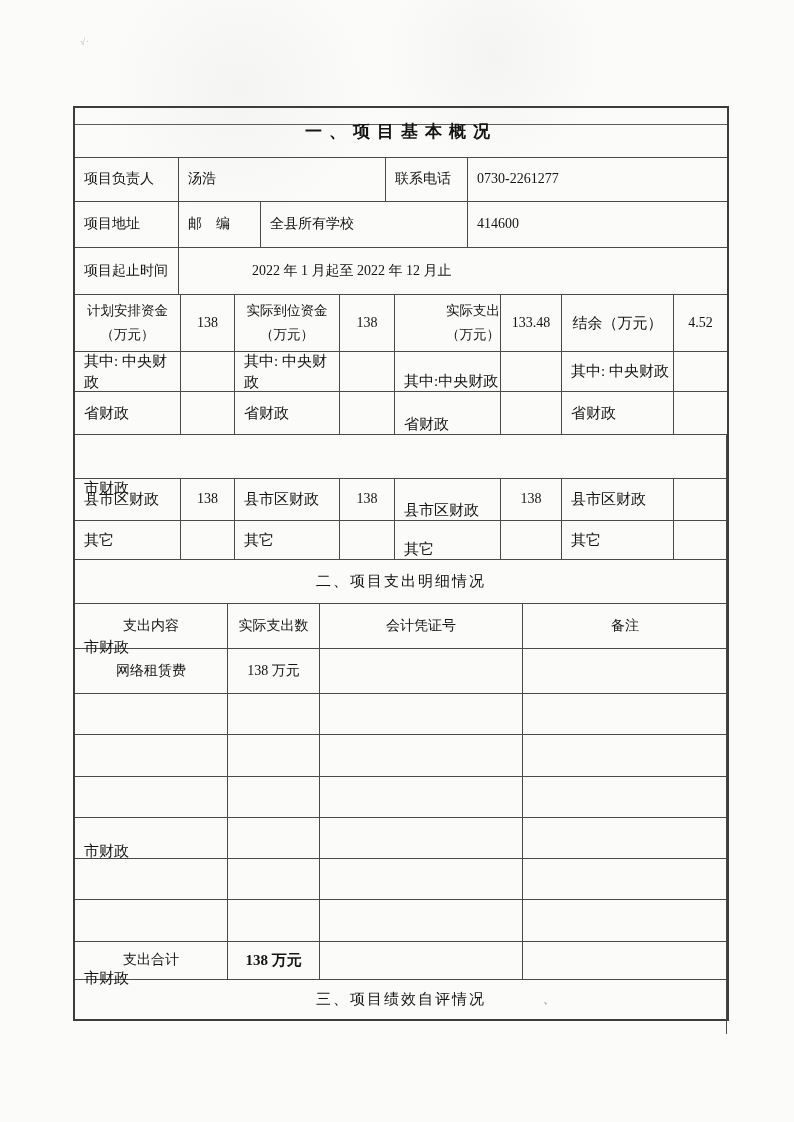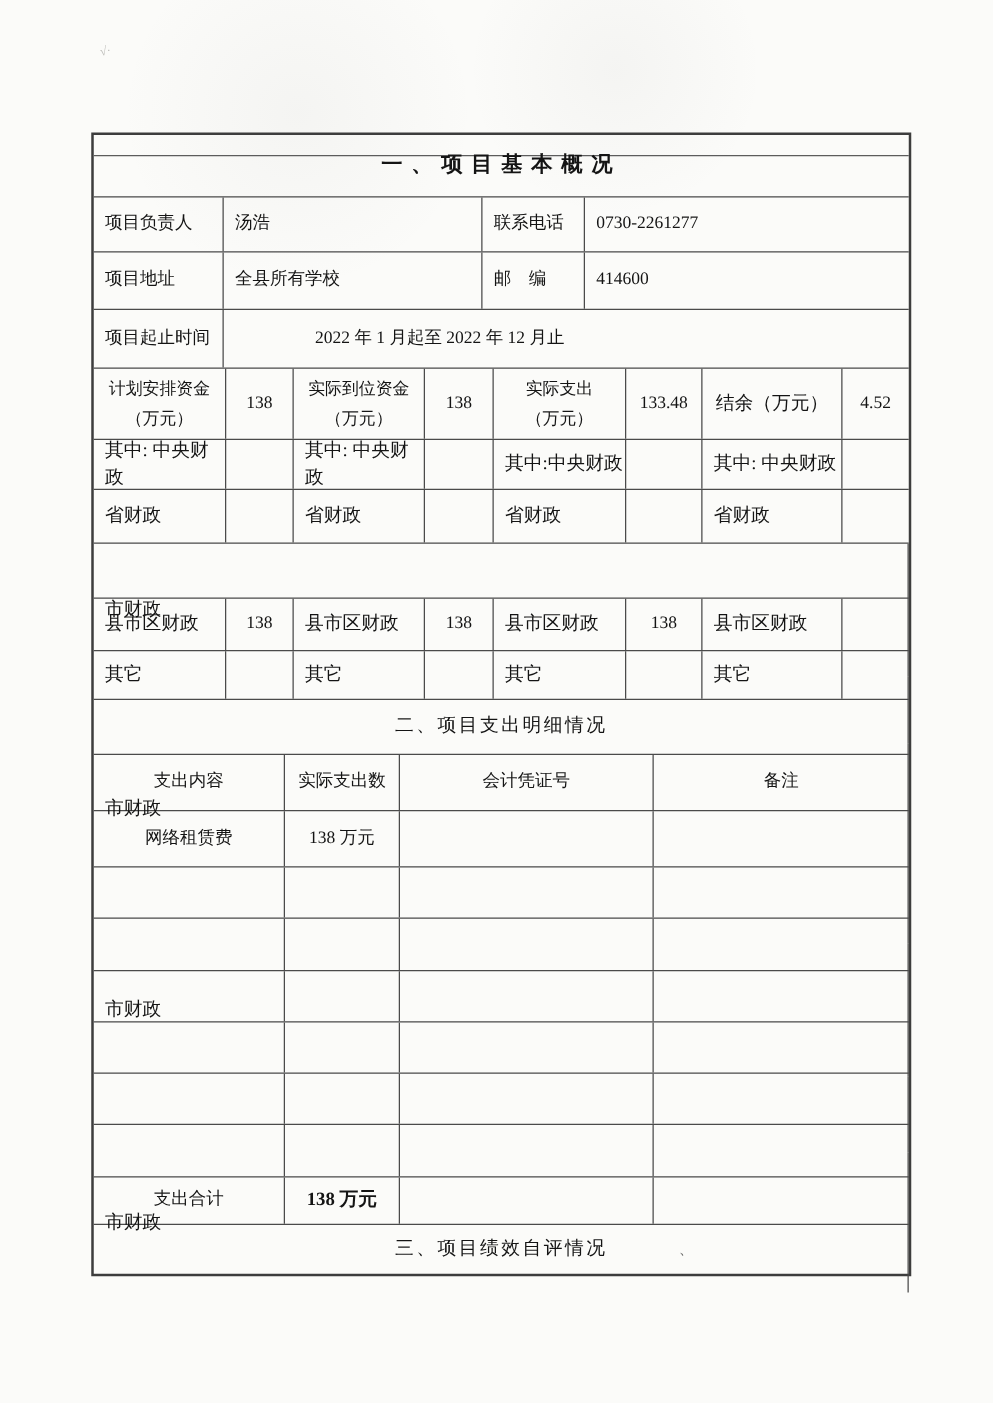--- a/index.html
+++ b/index.html
@@ -38,21 +38,21 @@
   .title-main{font-weight:bold;font-size:17px;letter-spacing:7px;}
   .bold{font-weight:bold;font-size:15px;}
   .sm{font-size:15px;}
   
   .ct1{flex:0 0 104px;} .ct2{flex:0 0 207px;} .ct3{flex:0 0 82px;}
   
   .cd1{flex:0 0 104px;}
   .duration-val{padding-left:73px;justify-content:flex-start;}
   
   .cf1{flex:0 0 106px;} .cf2{flex:0 0 54px;} .cf3{flex:0 0 105px;} .cf4{flex:0 0 55px;}
-  .cf5{flex:0 0 106px;} .cf6{flex:0 0 61px;} .cf7{flex:0 0 112px;}
+  .cf5{flex:0 0 106px;align-items:flex-end;} .cf6{flex:0 0 61px;} .cf7{flex:0 0 112px;}
   
   .ce1{flex:0 0 153px;} .ce2{flex:0 0 92px;} .ce3{flex:0 0 203px;}
 </style>
 </head>
 <body>
 
 <div class="paper-noise"></div>
 
 <span class="mark" style="left:80px;top:36px;font-size:10px;opacity:.55;transform:rotate(-8deg);">√·</span>
 <span class="mark" style="left:543px;top:991px;font-size:12px;color:#4a4a4a;opacity:.8;">、</span>
@@ -68,22 +68,22 @@
 
   <div class="row" style="height:44px;">
     <div class="c ct1 left">项目负责人</div>
     <div class="c ct2 left">汤浩</div>
     <div class="c ct3 left">联系电话</div>
     <div class="c last left">0730-2261277</div>
   </div>
 
   <div class="row" style="height:46px;">
     <div class="c ct1 left">项目地址</div>
+    <div class="c ct3 left">邮　编</div>
     <div class="c ct2 left">全县所有学校</div>
-    <div class="c ct3 left">邮　编</div>
     <div class="c last left">414600</div>
   </div>
 
   <div class="row" style="height:47px;">
     <div class="c cd1 left">项目起止时间</div>
     <div class="c last duration-val">2022 年 1 月起至 2022 年 12 月止</div>
   </div>
 
   <div class="row" style="height:57px;">
     <div class="c cf1 two-line">

